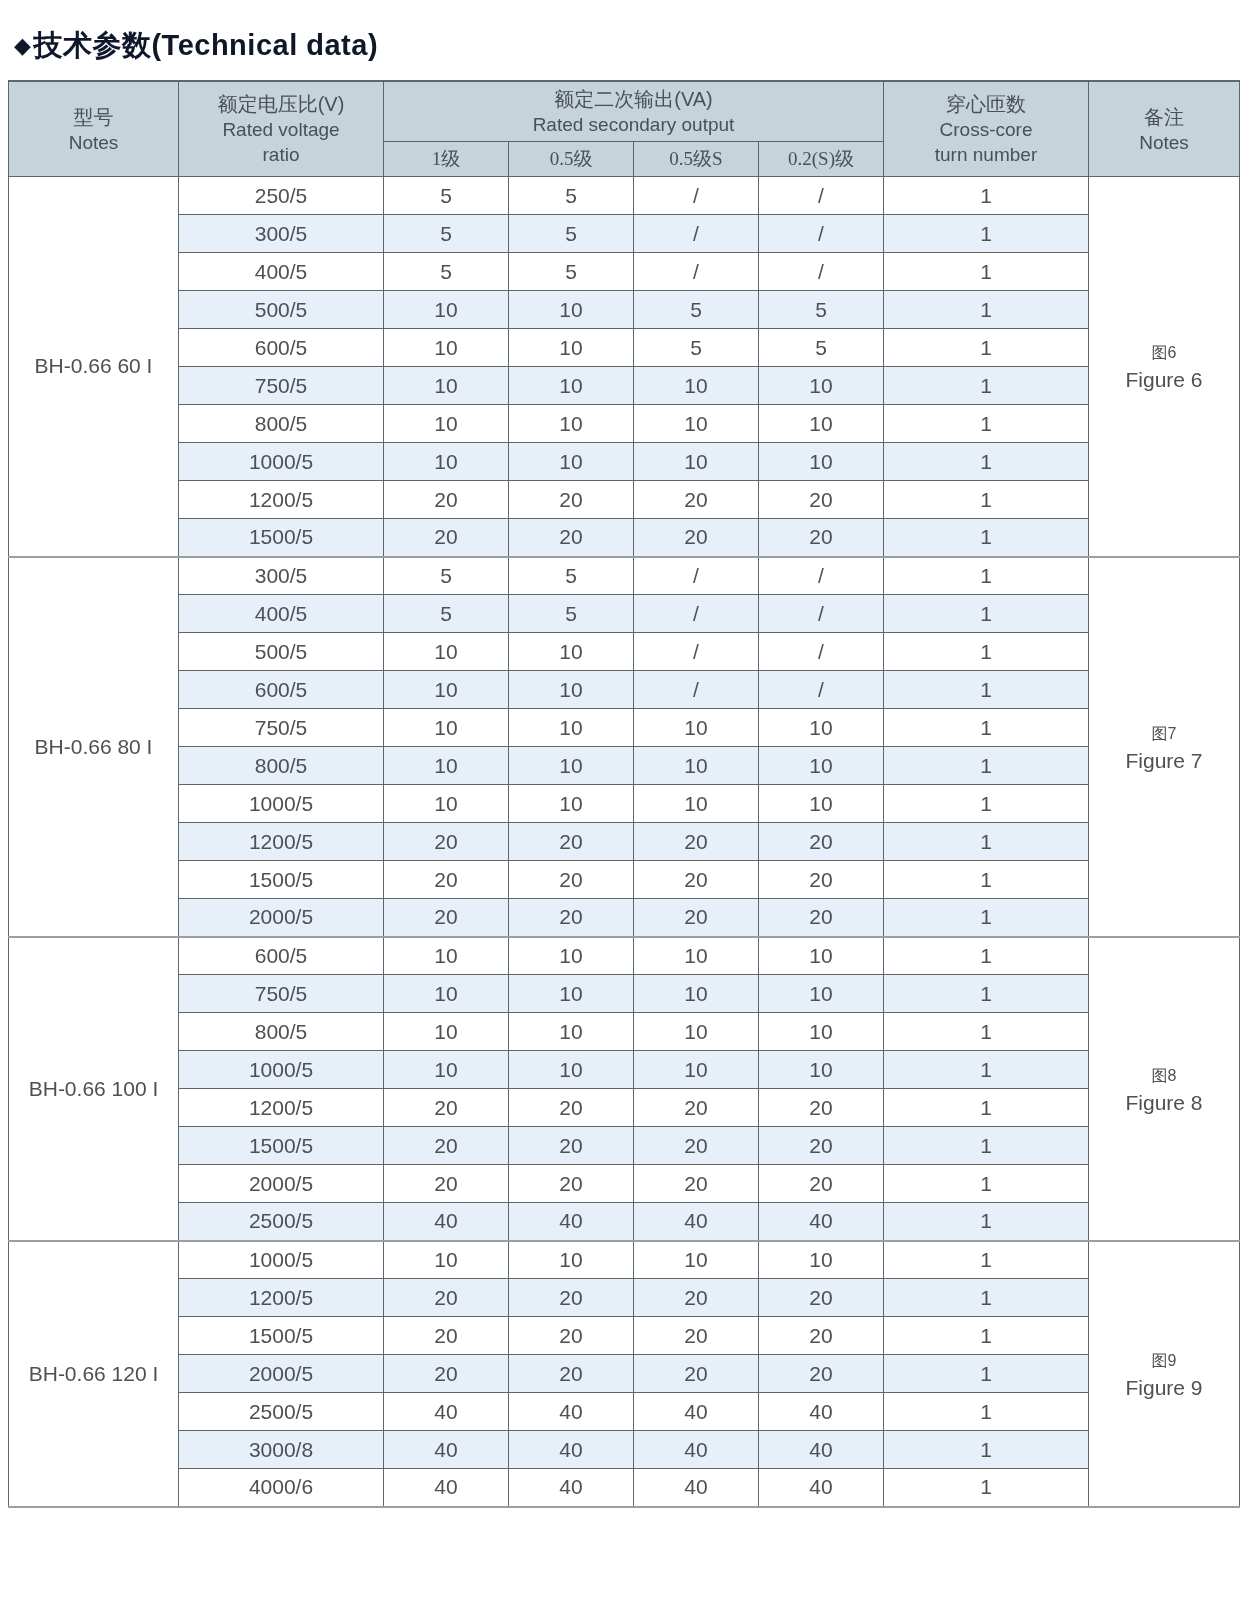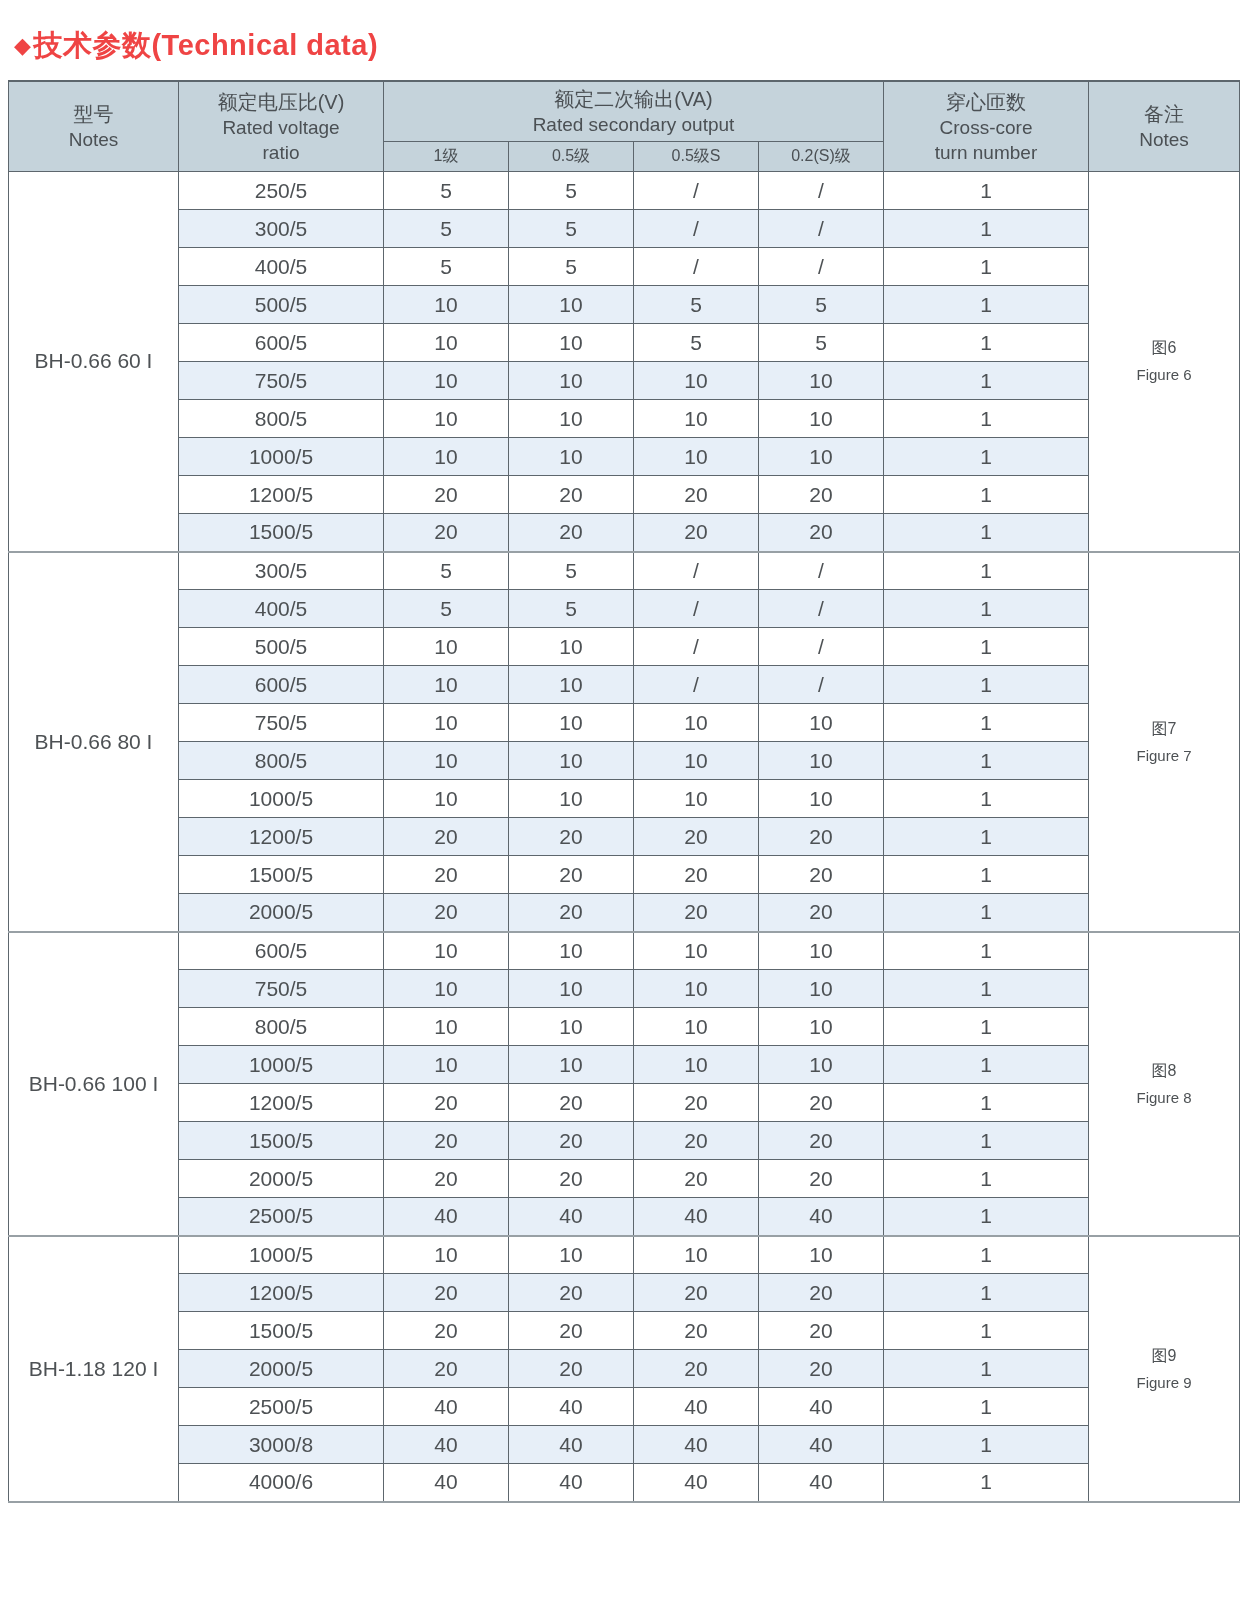--- a/index.html
+++ b/index.html
@@ -9,21 +9,21 @@
     min-height: 1606px;
     font-family: "Liberation Sans", "DejaVu Sans", sans-serif;
     color: #4b5054;
   }
   .page { padding: 26px 0 0 0; }
   .title {
     margin-left: 14px;
     margin-bottom: 14px;
     font-size: 29px;
     font-weight: bold;
-    color: #ef4444;
+    color: #0f172a;
     letter-spacing: 0.5px;
   }
   .title .diamond { font-size: 22px; vertical-align: 2px; margin-right: 2px; }
   table.tech {
     margin-left: 8px;
     width: 1231px;
     border-collapse: collapse;
     table-layout: fixed;
     border-top: 2px solid #5d666d;
     border-left: 1px solid #5d666d;
@@ -40,35 +40,35 @@
     text-align: center;
     vertical-align: middle;
   }
   thead th {
     background: #c5d3db;
     font-weight: normal;
     color: #4b5054;
     padding: 4px 2px;
   }
   thead tr.top-row th { height: 58px; }
-  thead tr.sub-row th { height: 30px; font-size: 16px; }
+  thead tr.sub-row th { height: 30px; font-size: 19px; font-family: Liberation Serif, serif; }
   thead .zh { font-size: 20px; line-height: 26px; }
   thead .en { font-size: 19px; line-height: 25px; }
   tbody td {
     height: 38px;
     font-size: 21px;
     color: #4d5154;
     background: #ffffff;
     padding: 0 4px;
   }
   tbody tr.stripe td { background: #e7eff8; }
   tbody td.model, tbody td.note { background: #ffffff; }
   tbody tr.group-start td { border-top: 2px solid #98a0a5; }
   tbody td.note .note-zh { font-size: 16px; line-height: 27px; }
-  tbody td.note .note-en { font-size: 15px; line-height: 27px; }
+  tbody td.note .note-en { font-size: 21px; line-height: 27px; }
 </style>
 </head>
 <body>
 
 <div class="page">
   <h1 class="title"><span class="diamond">◆</span><span>技术参数(Technical data)</span></h1>
 
   <table class="tech">
     <colgroup>
       <col class="c-type">
@@ -346,21 +346,21 @@
         </tr>
         <tr class="stripe">
           <td>2500/5</td>
           <td>40</td>
           <td>40</td>
           <td>40</td>
           <td>40</td>
           <td>1</td>
         </tr>
         <tr class="group-start">
-          <td rowspan="7" class="model">BH-1.18 120 I</td>
+          <td rowspan="7" class="model">BH-0.66 120 I</td>
           <td>1000/5</td>
           <td>10</td>
           <td>10</td>
           <td>10</td>
           <td>10</td>
           <td>1</td>
           <td rowspan="7" class="note">
             <div class="note-zh">图9</div>
             <div class="note-en">Figure 9</div>
           </td>

